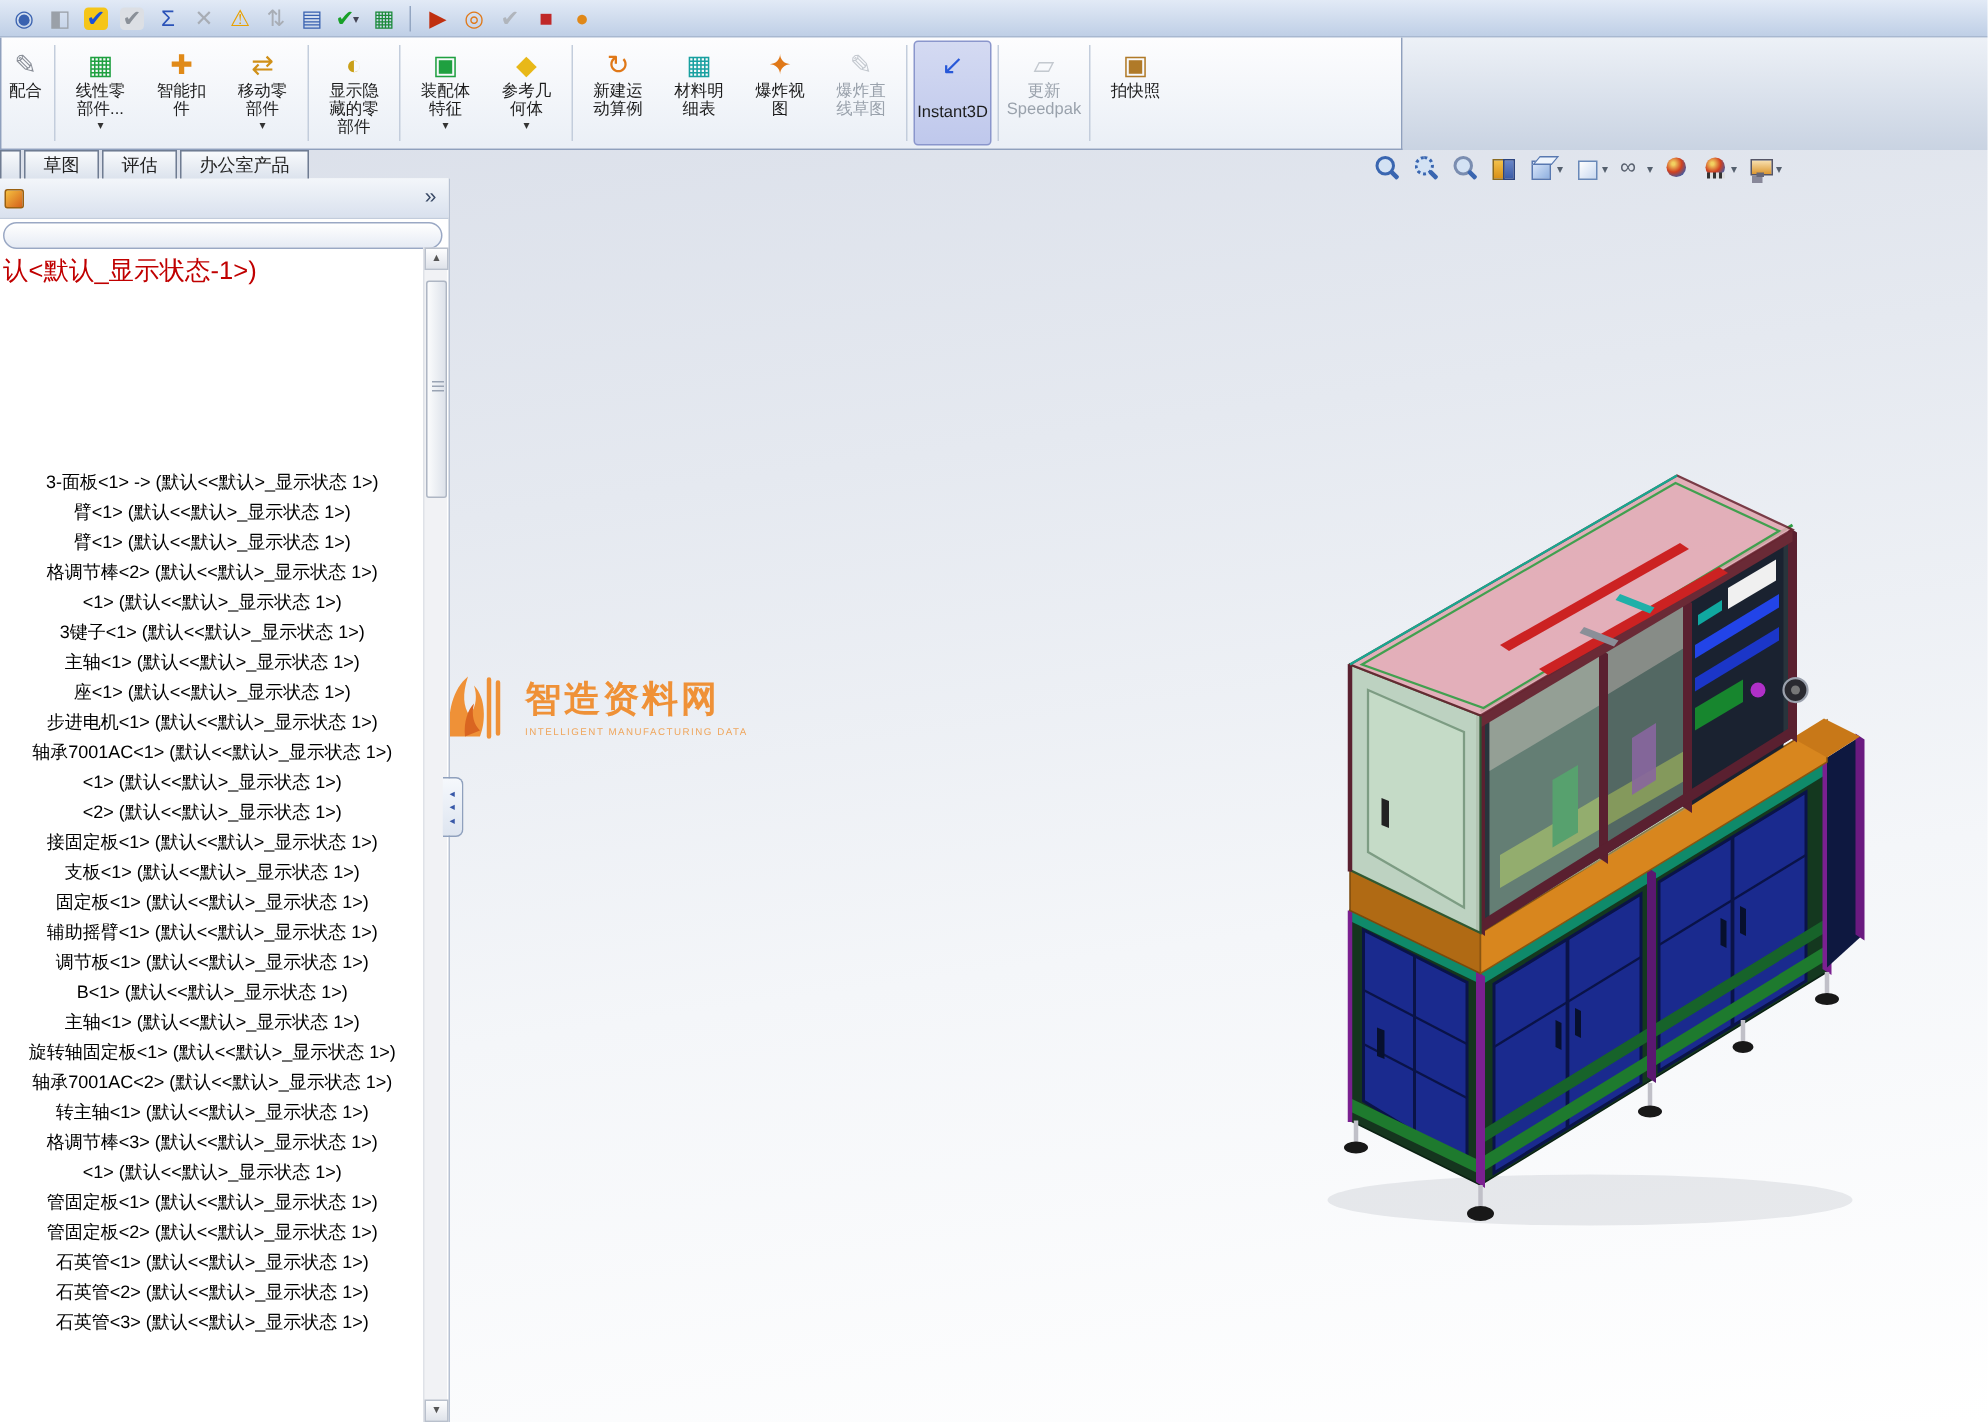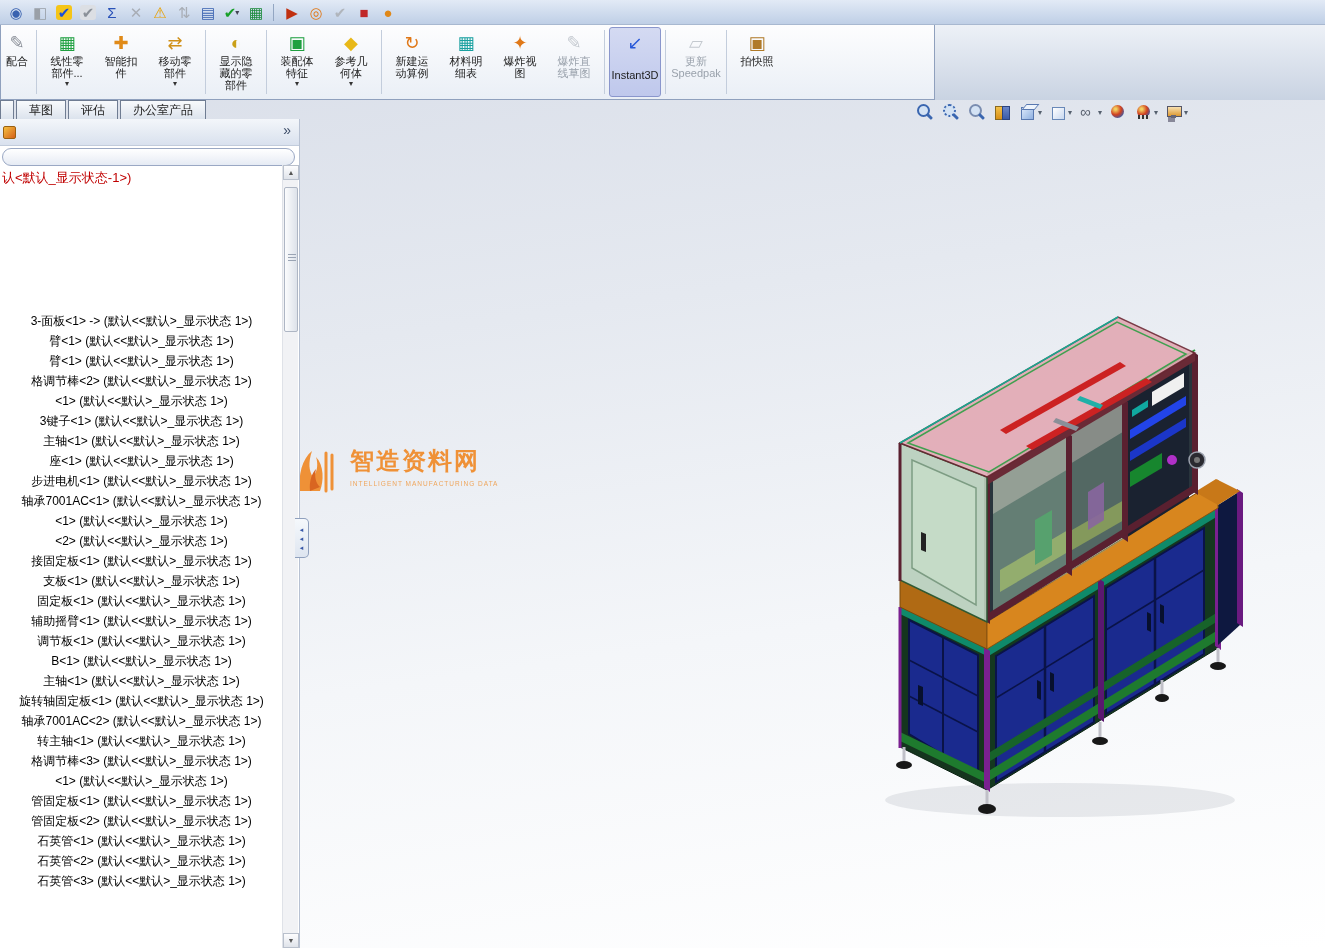--- a/index.html
+++ b/index.html
@@ -46,21 +46,21 @@
   
   #panel{position:absolute;left:0;top:119px;width:300px;height:829px;background:#ffffff;z-index:3;
     border-right:1px solid #b7c1d2;}
   #panel-header{position:absolute;left:0;top:0;width:100%;height:27px;
     background:linear-gradient(#f3f6fa,#d9e1ee);border-bottom:1px solid #c2ccdc;}
   #panel-doc-icon{position:absolute;left:3px;top:7px;width:13px;height:13px;border-radius:2px;
     background:linear-gradient(135deg,#f5c040,#d4601a);border:1px solid #9a6010;}
   #panel-chevron{position:absolute;right:8px;top:3px;font-size:14px;color:#3a4a66;}
   #panel-pill{position:absolute;left:2px;top:29px;width:293px;height:18px;border:1px solid #9aa8c4;
     border-radius:9px;background:linear-gradient(#ffffff,#e6ebf4);}
-  #tree-root{position:absolute;left:2px;top:50px;font-size:13px;color:#c00000;white-space:nowrap;}
+  #tree-root{position:absolute;left:2px;top:50px;font-size:17px;color:#c00000;white-space:nowrap;}
   #tree-list{position:absolute;left:2px;top:192px;right:18px;bottom:0;overflow:hidden;
     font-size:12px;color:#000;text-align:center;}
   #tree-list .trow{height:20px;line-height:20px;white-space:nowrap;}
 
   
   #vscroll{position:absolute;right:1px;top:46px;width:16px;bottom:0;
     background:#f1f2f5;border-left:1px solid #dfe2e8;}
   .sbtn{position:absolute;left:0;width:16px;height:15px;background:linear-gradient(#fdfdfe,#dfe3ea);
     border:1px solid #b9c0cc;display:flex;align-items:center;justify-content:center;
     font-size:7px;color:#555;}
@@ -102,21 +102,21 @@
   .hz-ball::before,.hz-scene::before{content:"";position:absolute;left:2px;top:2px;width:13px;height:13px;
     border-radius:50%;background:radial-gradient(circle at 35% 32%,#f2d060 8%,#d04020 46%,#2060c0 85%);}
   .hz-scene::after{content:"";position:absolute;left:3px;top:12px;width:12px;height:4px;
     background:repeating-linear-gradient(90deg,#333 0 2px,#ddd 2px 4px);}
   .hz-monitor::before{content:"";position:absolute;left:2px;top:3px;width:13px;height:9px;
     background:linear-gradient(#f8e0b0,#dc9830);border:1px solid #556;}
   .hz-monitor::after{content:"";position:absolute;left:6px;top:12px;width:5px;height:3px;
     background:#667;box-shadow:-2px 3px 0 1px #889;}
 
   
-  #watermark{position:absolute;left:282px;top:345px;display:flex;align-items:flex-start;gap:12px;
+  #watermark{position:absolute;left:282px;top:345px;display:flex;align-items:center;gap:12px;
     opacity:.92;z-index:2;}
   #wm-text .wm-title{font-size:24px;font-weight:bold;letter-spacing:2px;}
   #wm-text .wm-sub{font-size:6.5px;letter-spacing:1px;margin-top:3px;}
 
   
   #triad{position:absolute;left:12px;top:762px;z-index:2;}
 
   #machine{position:absolute;left:300px;top:0;z-index:1;}
 </style>
 </head>

